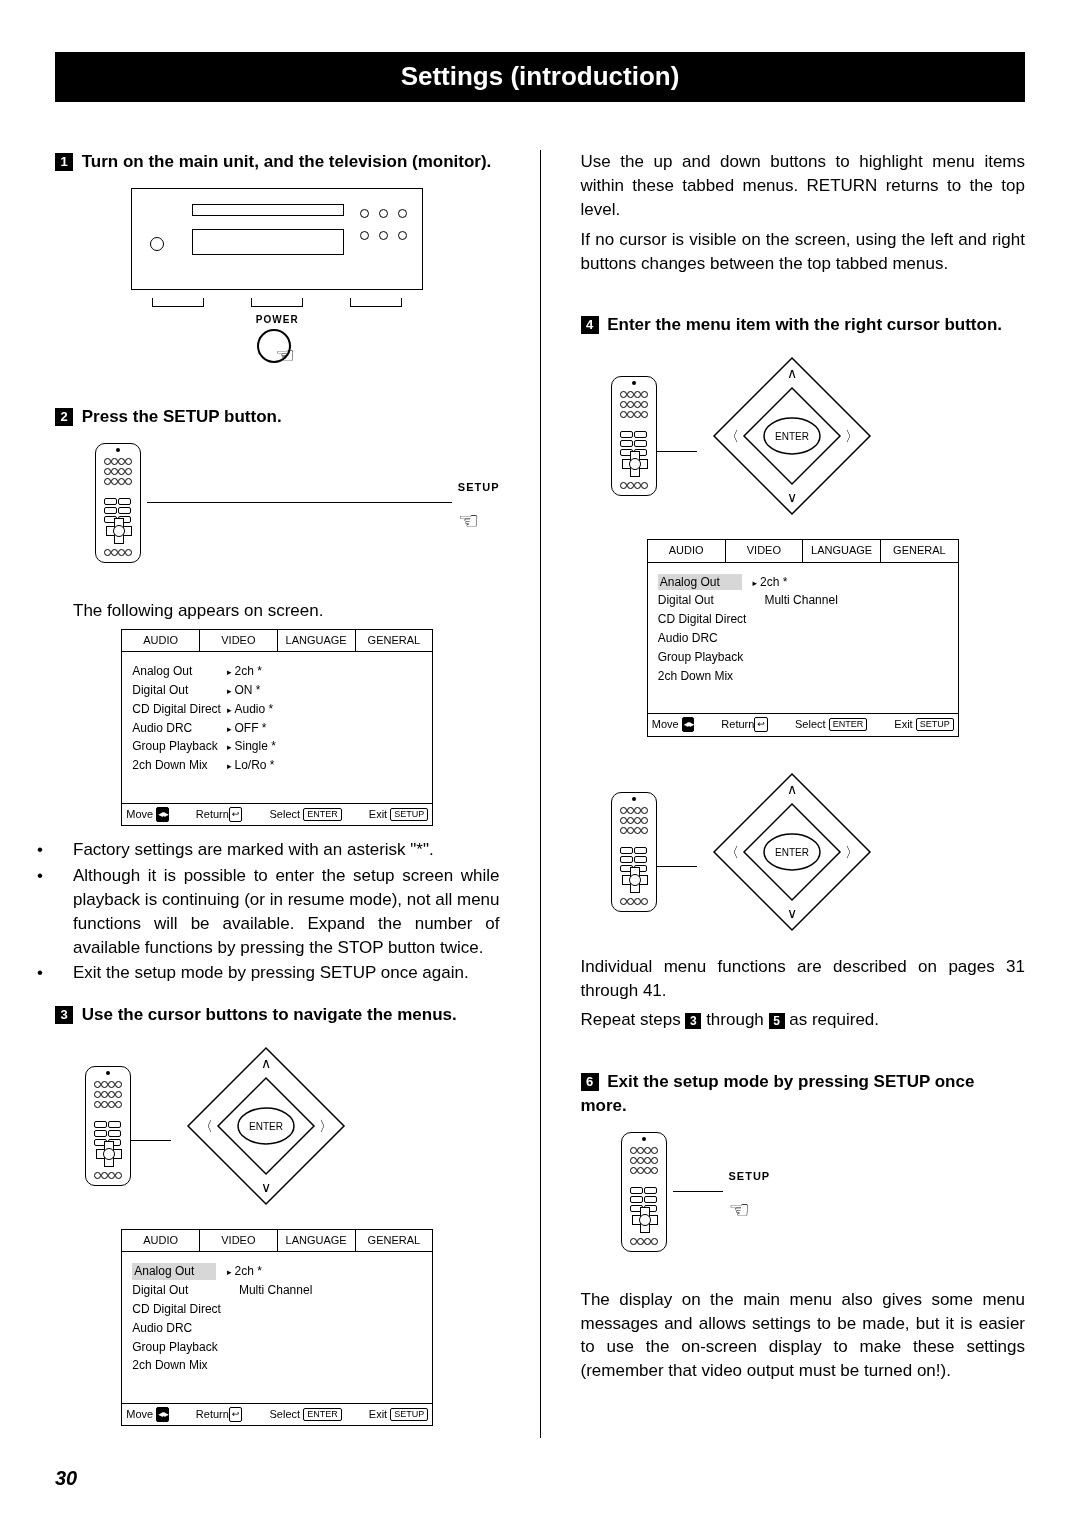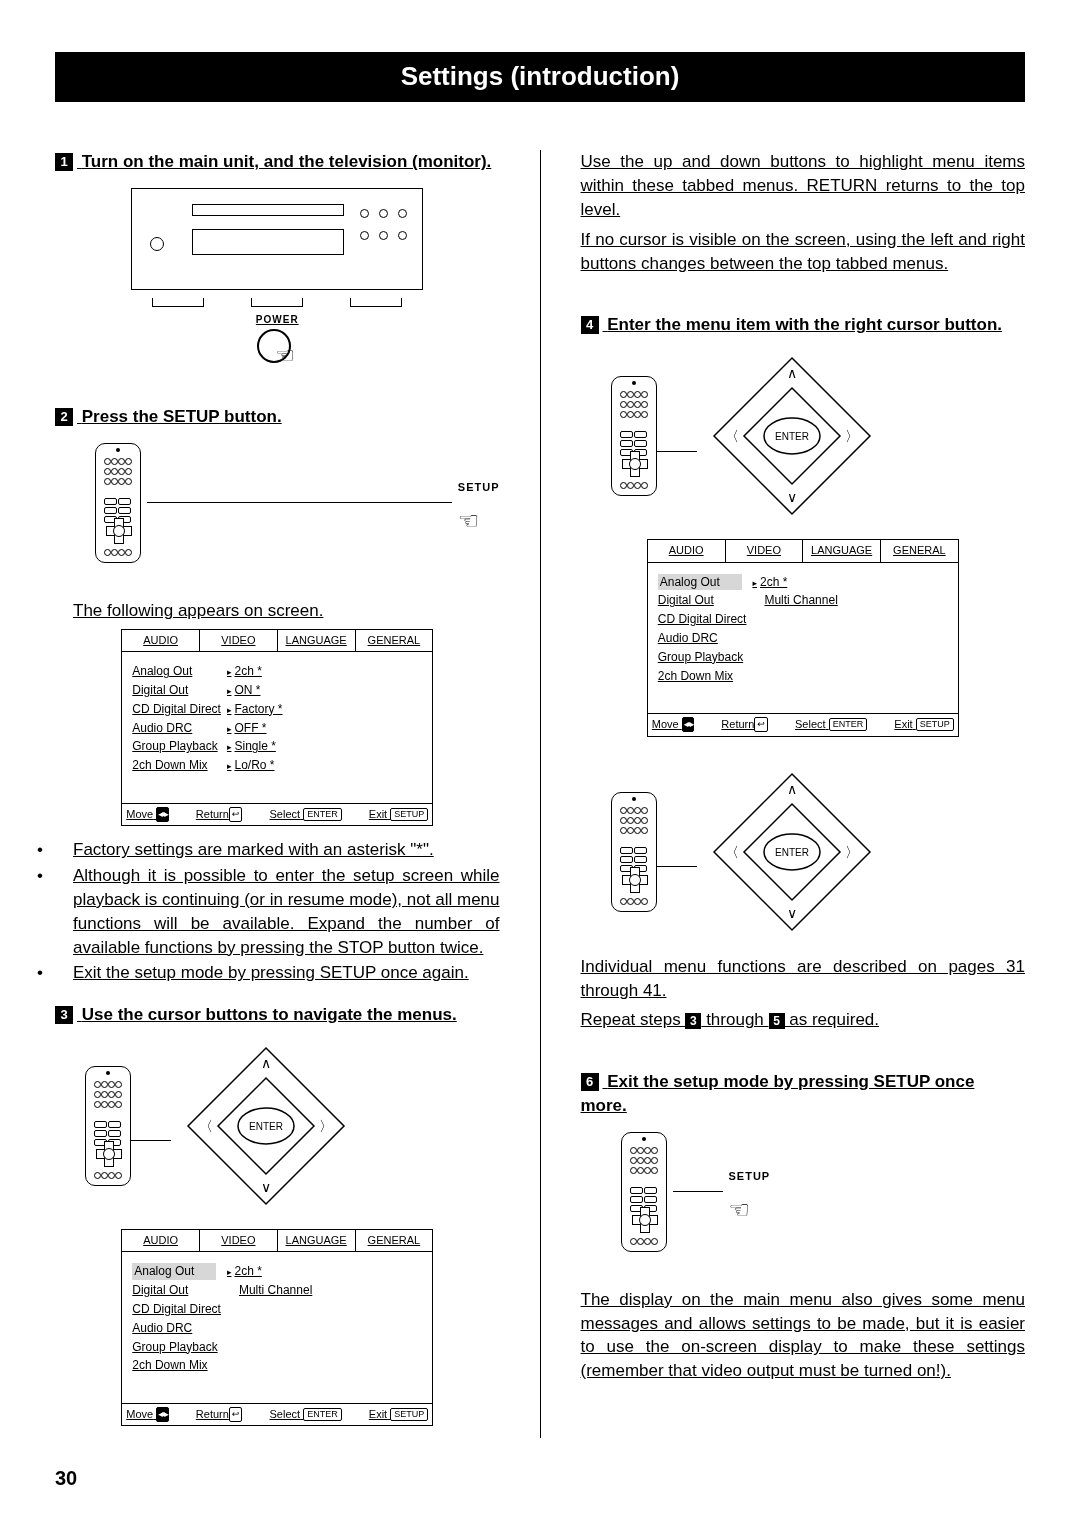--- a/index.html
+++ b/index.html
@@ -10,21 +10,20 @@
     font-family: "Helvetica Neue", Arial, sans-serif;
     font-size: 17px;
     line-height: 1.4;
     color: #000;
     position: relative;
     background: #fff;
   }
   .page {
     padding: 52px 55px 40px 55px;
     box-sizing: border-box;
-    text-decoration: underline;
   }
   .title-bar {
     background: #000;
     color: #fff;
     font-weight: bold;
     font-size: 26px;
     text-align: center;
     padding: 6px 0 8px 0;
     margin-bottom: 48px;
   }
@@ -228,20 +227,21 @@
     border:1px solid #000; border-radius:2px; padding:0 1px; background:#000; color:#fff;
   }
   .osd .footer .ret-glyph {
     display:inline-block; border:1px solid #000; border-radius:2px; padding:0 2px; font-size:9px; vertical-align:1px;
   }
 
   .page-num {
     position: absolute;
     left: 55px;
     bottom: 34px;
+    font-style: italic;
     font-weight: bold;
     font-size: 20px;
   }
 
   .spacer { height: 18px; }
   .spacer-lg { height: 32px; }
 </style>
 </head>
 <body>
 
@@ -352,21 +352,21 @@
                 <tr>
                   <td>Analog Out</td>
                   <td class="arrow">2ch *</td>
                 </tr>
             <tr>
                   <td>Digital Out</td>
                   <td class="arrow">ON *</td>
                 </tr>
             <tr>
                   <td>CD Digital Direct</td>
-                  <td class="arrow">Factory *</td>
+                  <td class="arrow">Audio *</td>
                 </tr>
             <tr>
                   <td>Audio DRC</td>
                   <td class="arrow">OFF *</td>
                 </tr>
             <tr>
                   <td>Group Playback</td>
                   <td class="arrow">Single *</td>
                 </tr>
             <tr>

